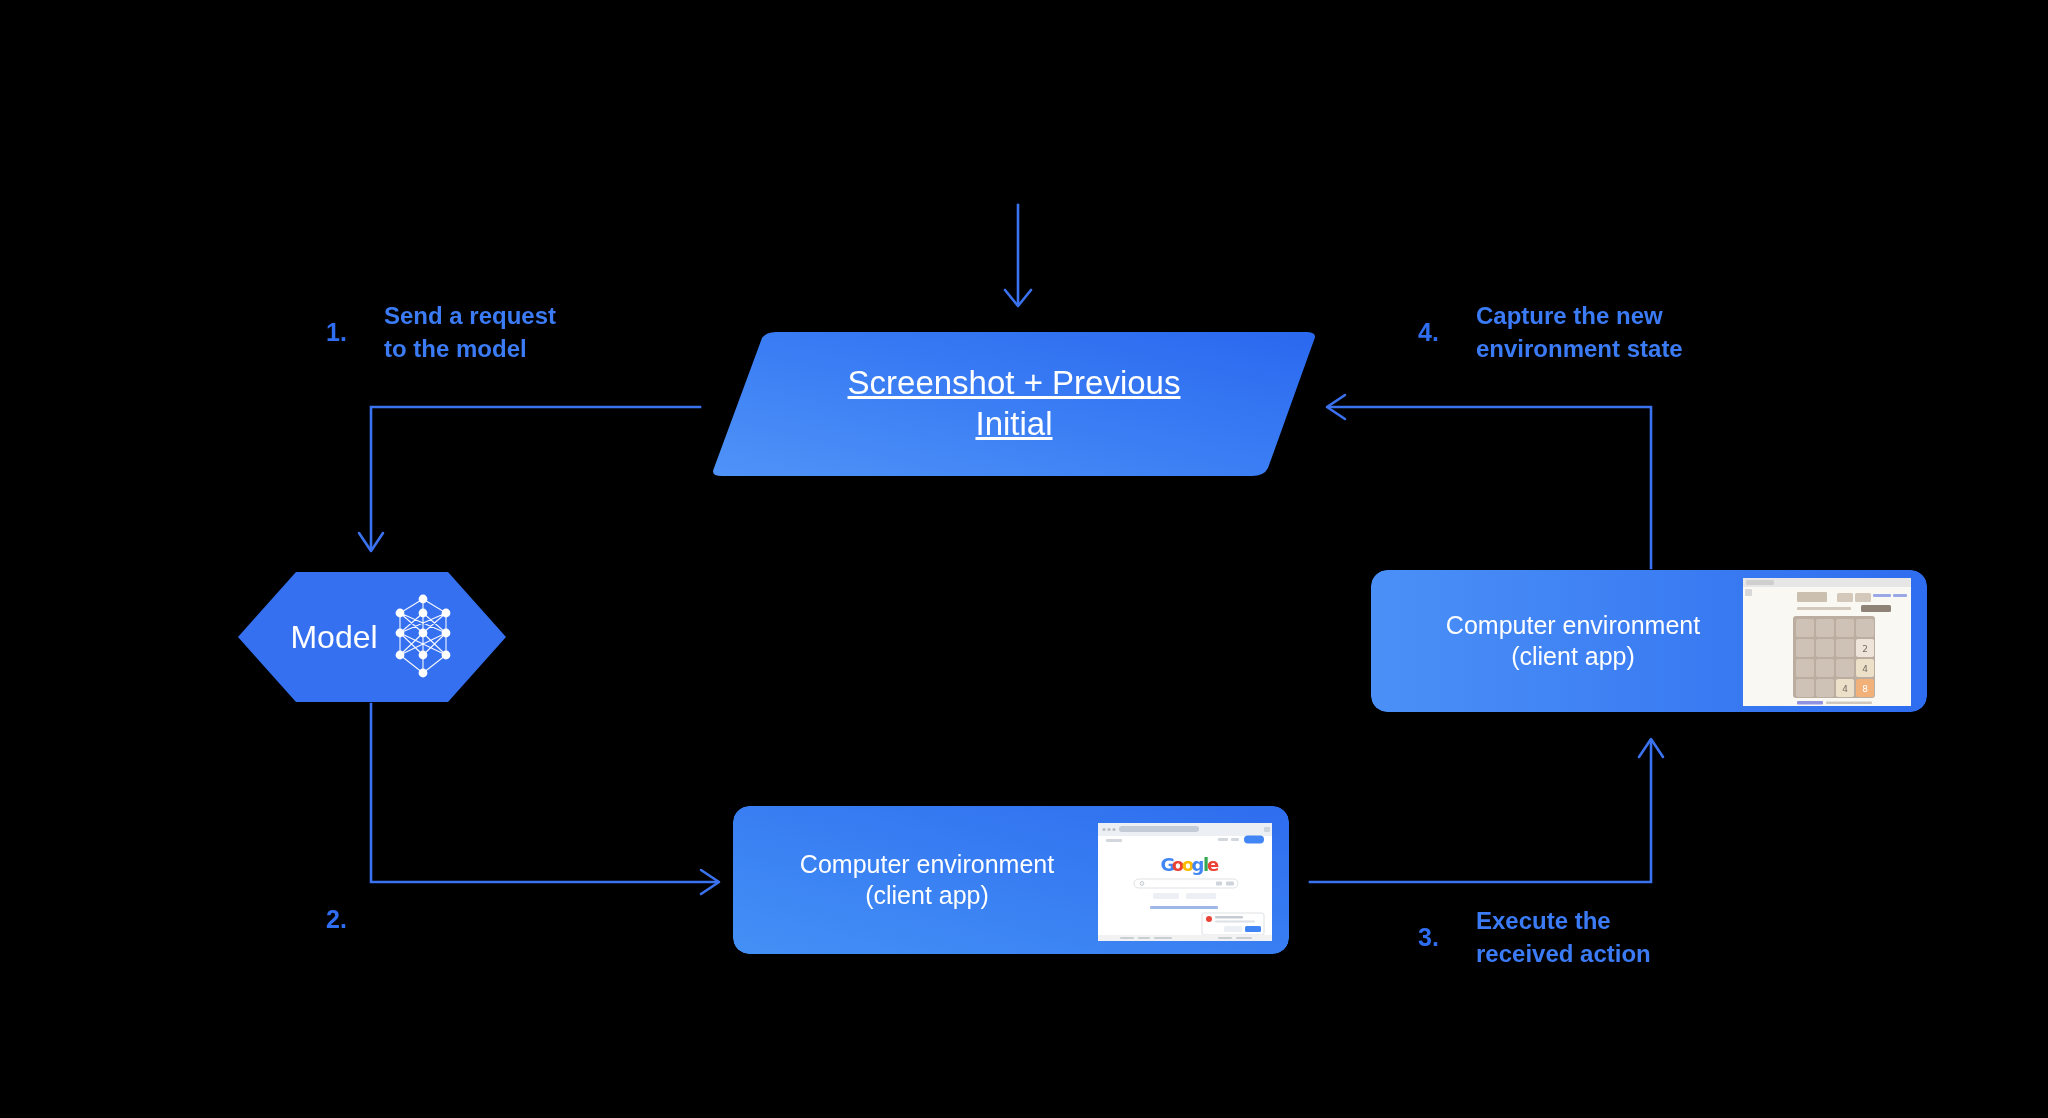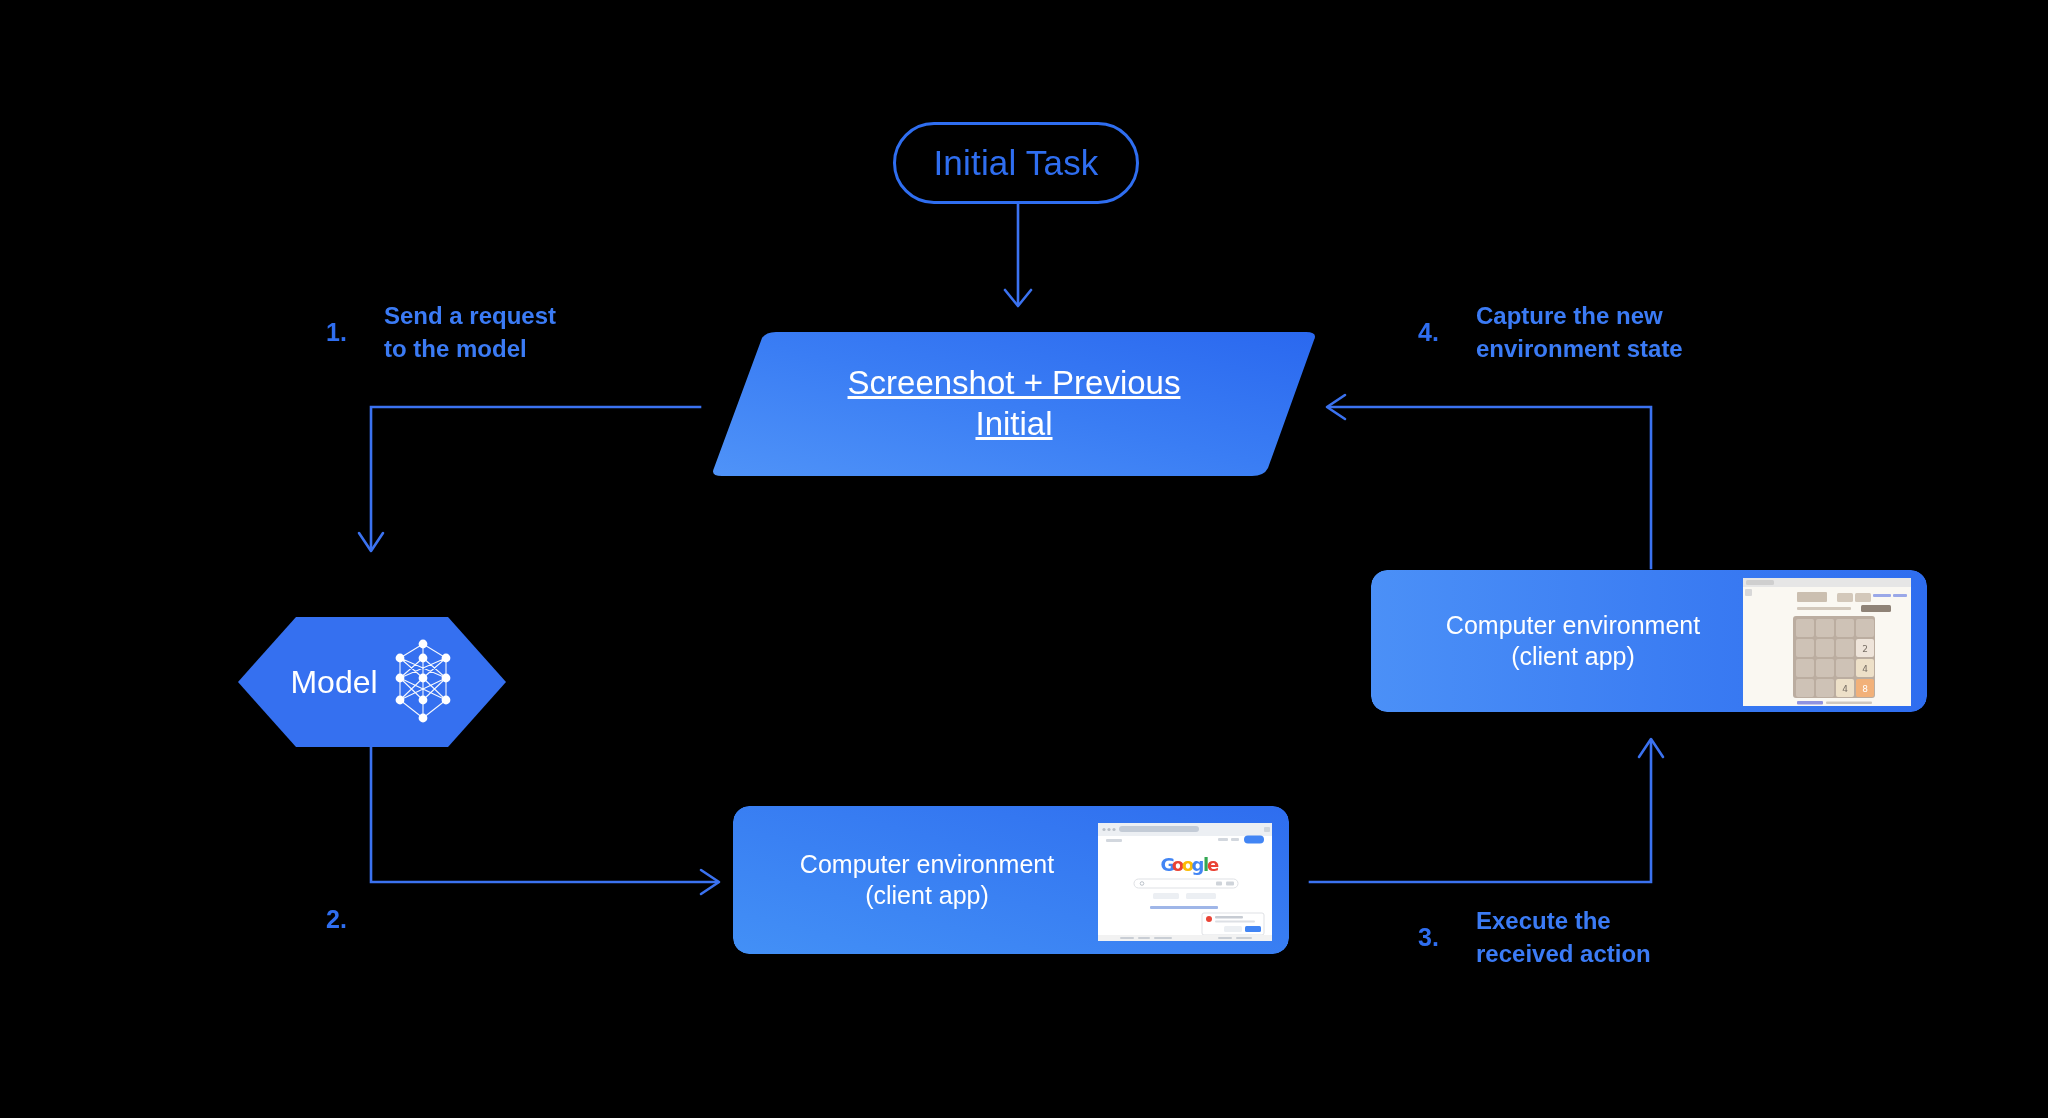--- a/index.html
+++ b/index.html
@@ -63,21 +63,21 @@
     font-size: 33px;
     line-height: 1.24;
     text-align: center;
     pointer-events: none;
     text-decoration: underline;
   }
 
   
   #model-node {
     left: 238px; top: 572px;
-    width: 268px; height: 130px; margin-top: 45px;
+    width: 268px; height: 130px;
   }
   #model-node .hex-shape {
     position: absolute;
     left: 0; top: 0;
     width: 100%; height: 100%;
   }
   #model-node .hex-inner {
     position: absolute;
     left: 0; top: 0;
     width: 100%; height: 100%;
@@ -220,23 +220,20 @@
       <path d="M 701 870 L 719 882 L 701 894" stroke-linecap="round" stroke-linejoin="round"></path>
 
       <path d="M 1310 882 L 1651 882 L 1651 742"></path>
       <path d="M 1639 757 L 1651 739 L 1663 757" stroke-linecap="round" stroke-linejoin="round"></path>
 
       <path d="M 1651 568 L 1651 407 L 1330 407"></path>
       <path d="M 1345 395 L 1327 407 L 1345 419" stroke-linecap="round" stroke-linejoin="round"></path>
     </g>
   </svg>
 
-  <div class="abs" id="initial-task">
-    <span class="pill-label">Initial Task</span>
-  </div>
 
   <div class="abs" id="context-node">
     <svg class="para-shape" viewBox="0 0 616 148" preserveAspectRatio="none" xmlns="http://www.w3.org/2000/svg">
       <defs>
         <linearGradient id="gp" x1="0" y1="1" x2="1" y2="0">
           <stop offset="0%" stop-color="#4f93f8"></stop>
           <stop offset="50%" stop-color="#3a7df4"></stop>
           <stop offset="100%" stop-color="#2a68ef"></stop>
         </linearGradient>
       </defs>

